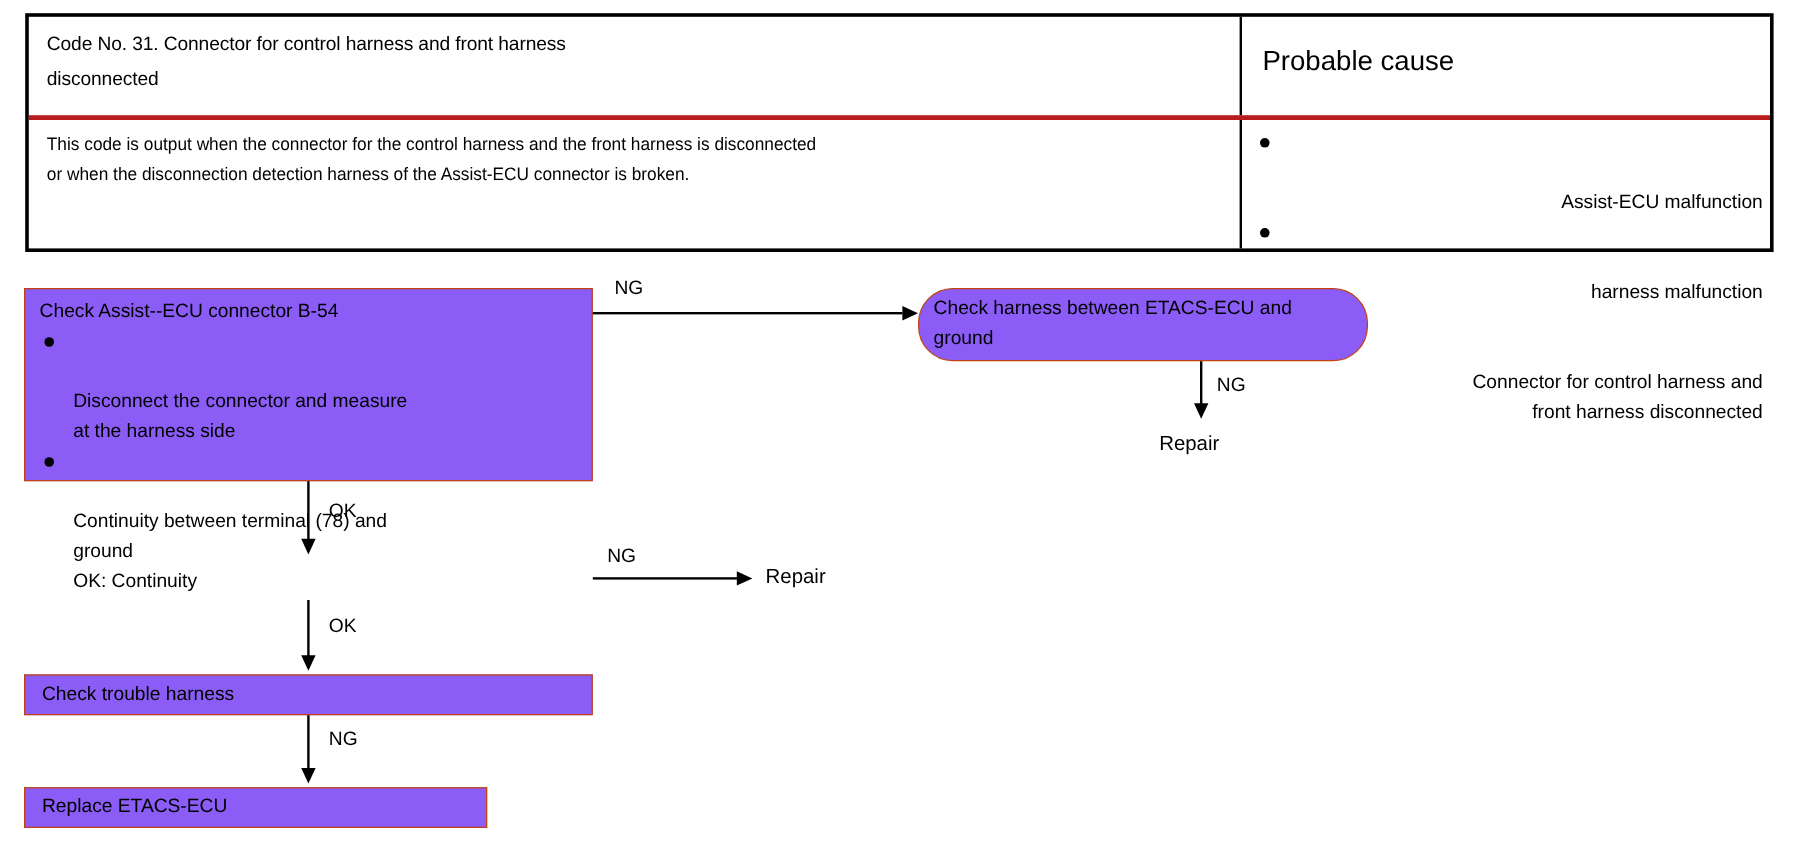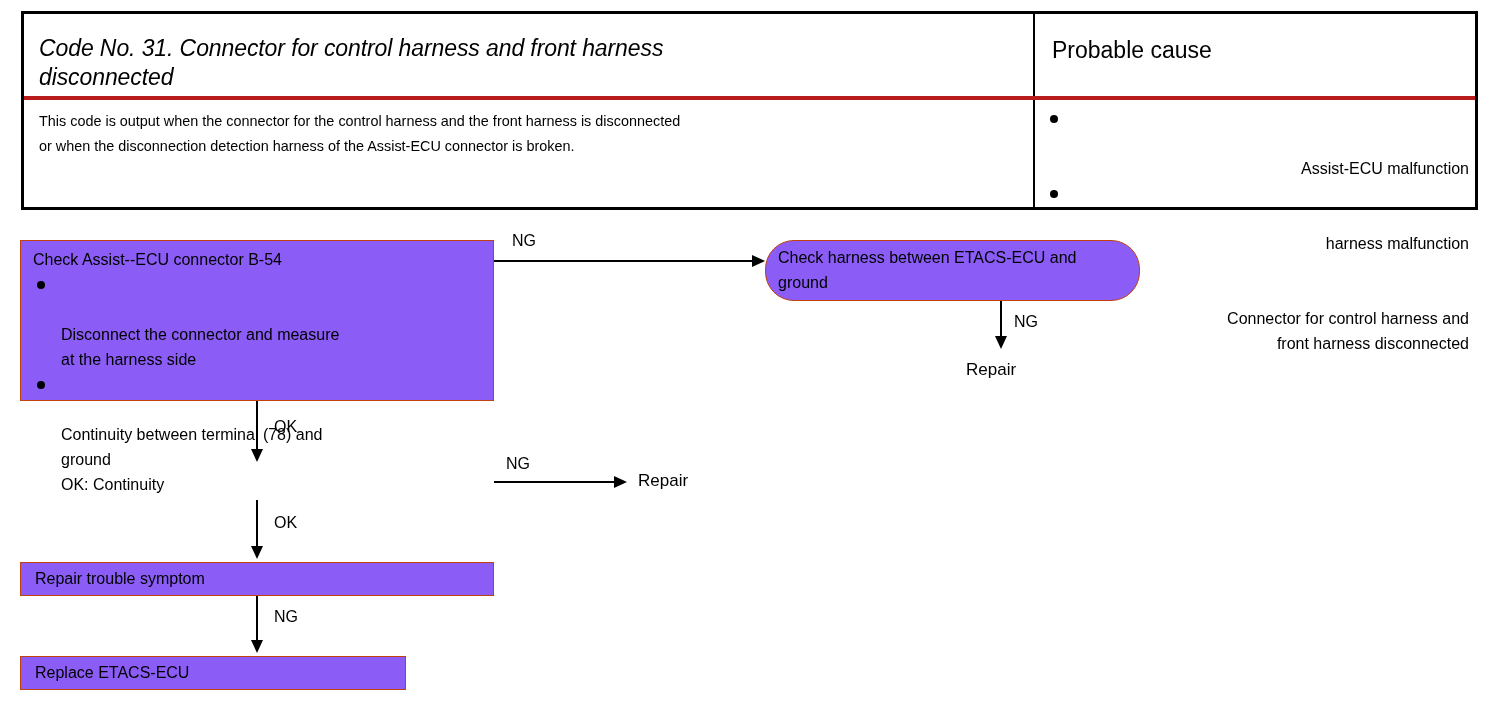--- a/index.html
+++ b/index.html
@@ -43,27 +43,26 @@
   }
   .cell-right {
     box-sizing: border-box;
     flex: 1;
     position: relative;
   }
 
   .title-text {
     position: absolute;
     left: 15px;
-    top: 20px;
+    top: 9px;
     right: 10px;
-    font-size: 23px;
+    font-size: 16px;
     line-height: 29px;
     letter-spacing: -0.1px;
     white-space: pre-line;
-    font-style: italic;
   }
   .probable-title {
     position: absolute;
     left: 17px;
     top: 22px;
     font-size: 23px;
     line-height: 28px;
   }
   .desc-text {
     position: absolute;
@@ -241,21 +240,21 @@
     <div class="bul">
       <span class="dot"></span>
       <span>Continuity between terminal (78) and
 ground</span>
     </div>
     <div class="sub">OK:   Continuity</div>
   </div>
 
 
   <div class="fbox" id="box3">
-    <div class="onelabel">Repair trouble symptom</div>
+    <div class="onelabel">Check trouble harness</div>
   </div>
 
   <div class="fbox" id="box4">
     <div class="onelabel">Replace ETACS-ECU</div>
   </div>
 
   <div class="fbox" id="box5">
     <div class="line">Check  harness  between  ETACS-ECU  and
 ground</div>
   </div>

